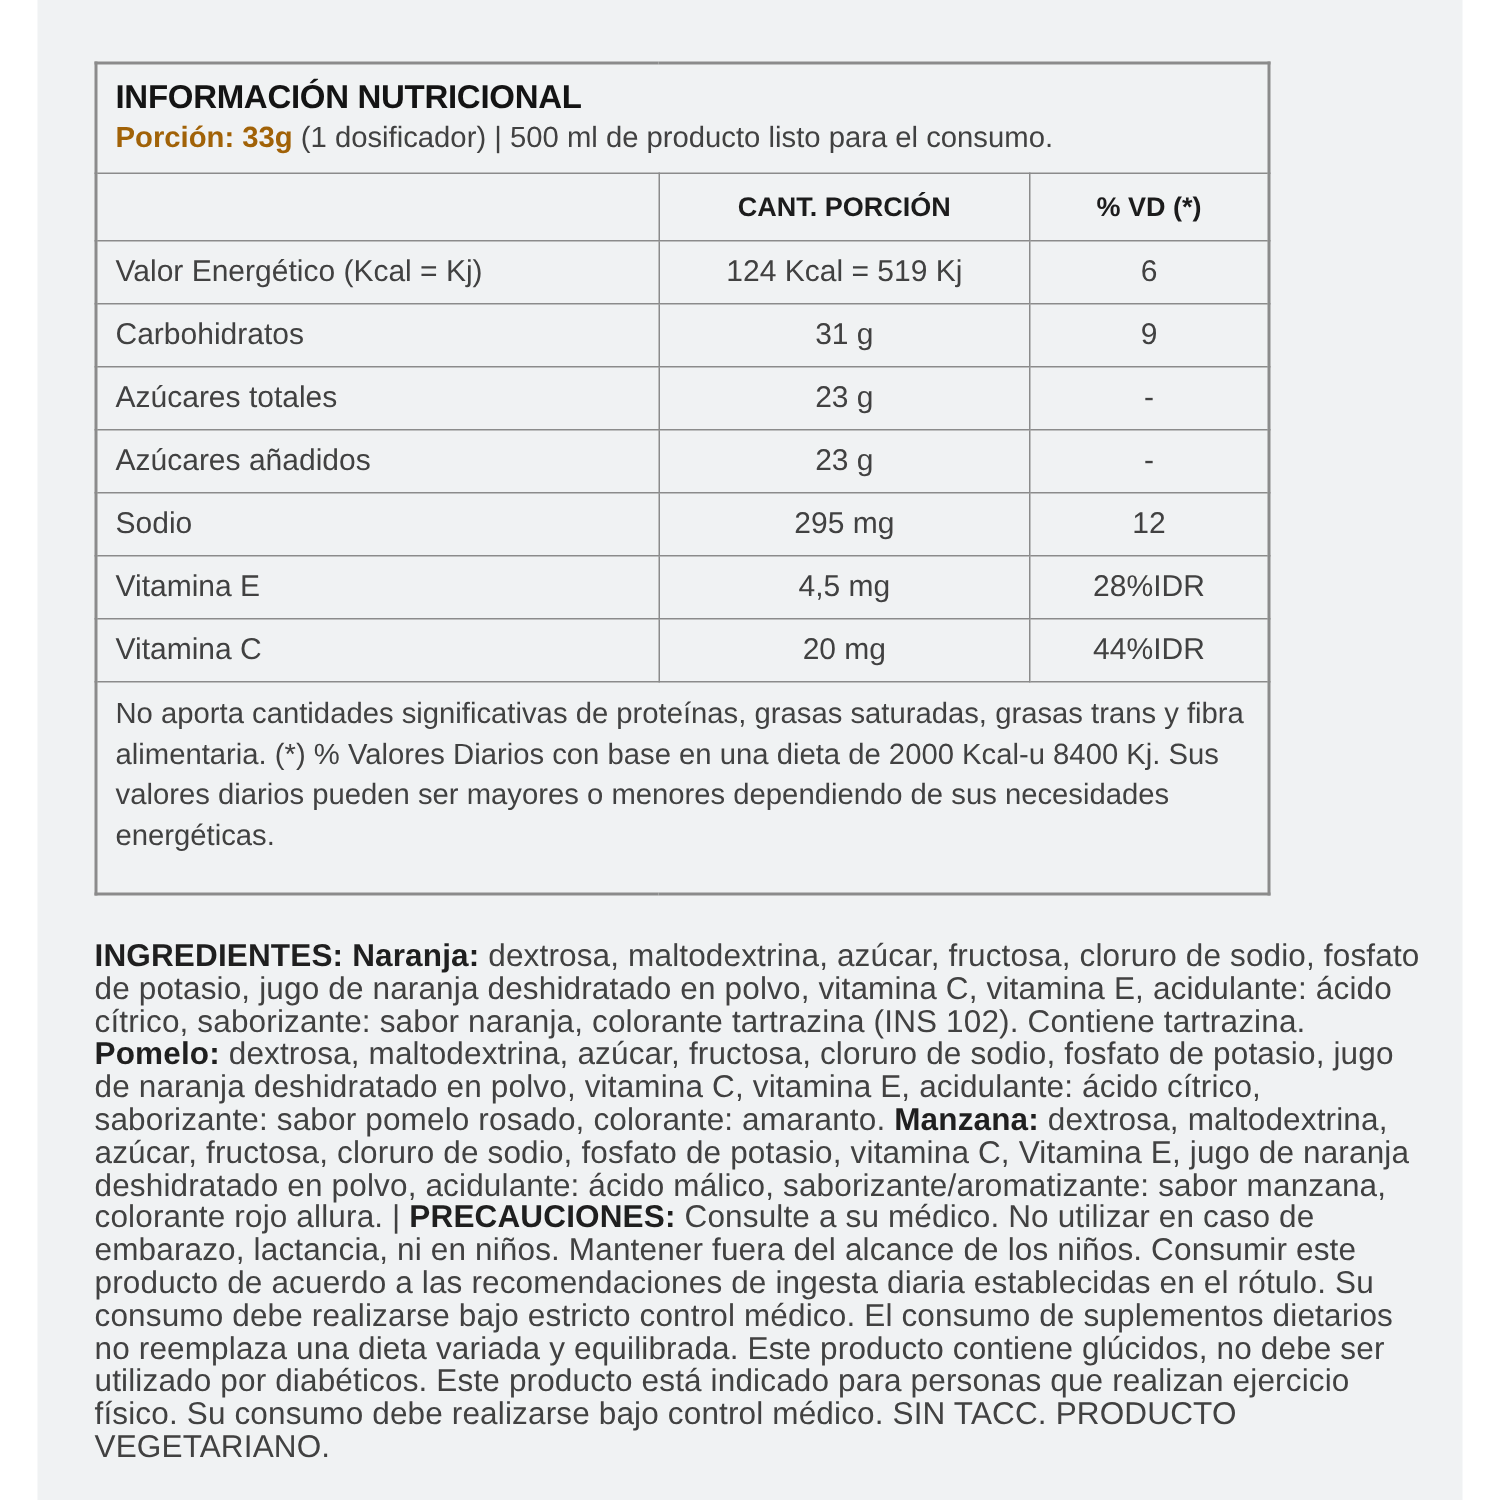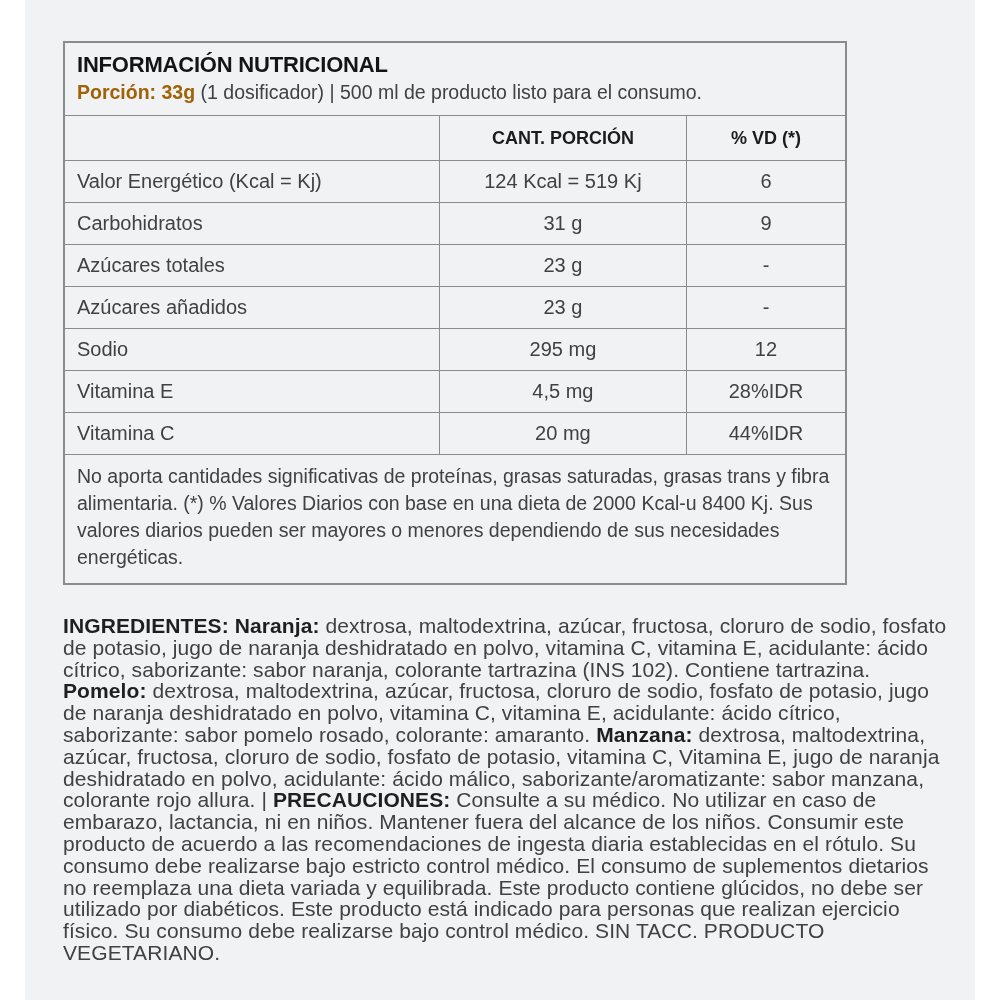--- a/index.html
+++ b/index.html
@@ -61,21 +61,21 @@
     height: 42px;
     font-size: 20px;
     color: #414141;
     text-align: center;
   }
   tbody.rows td.lbl {
     text-align: left;
     padding-left: 12px;
   }
   tfoot td {
-    padding: 8px 14px 12px 12px;
+    padding: 8px 14px 24px 12px;
     font-size: 19.5px;
     line-height: 27px;
     color: #414141;
   }
   .ingredients {
     width: 884px;
     margin-top: 30px;
     font-size: 21px;
     line-height: 21.8px;
     letter-spacing: 0.1px;

